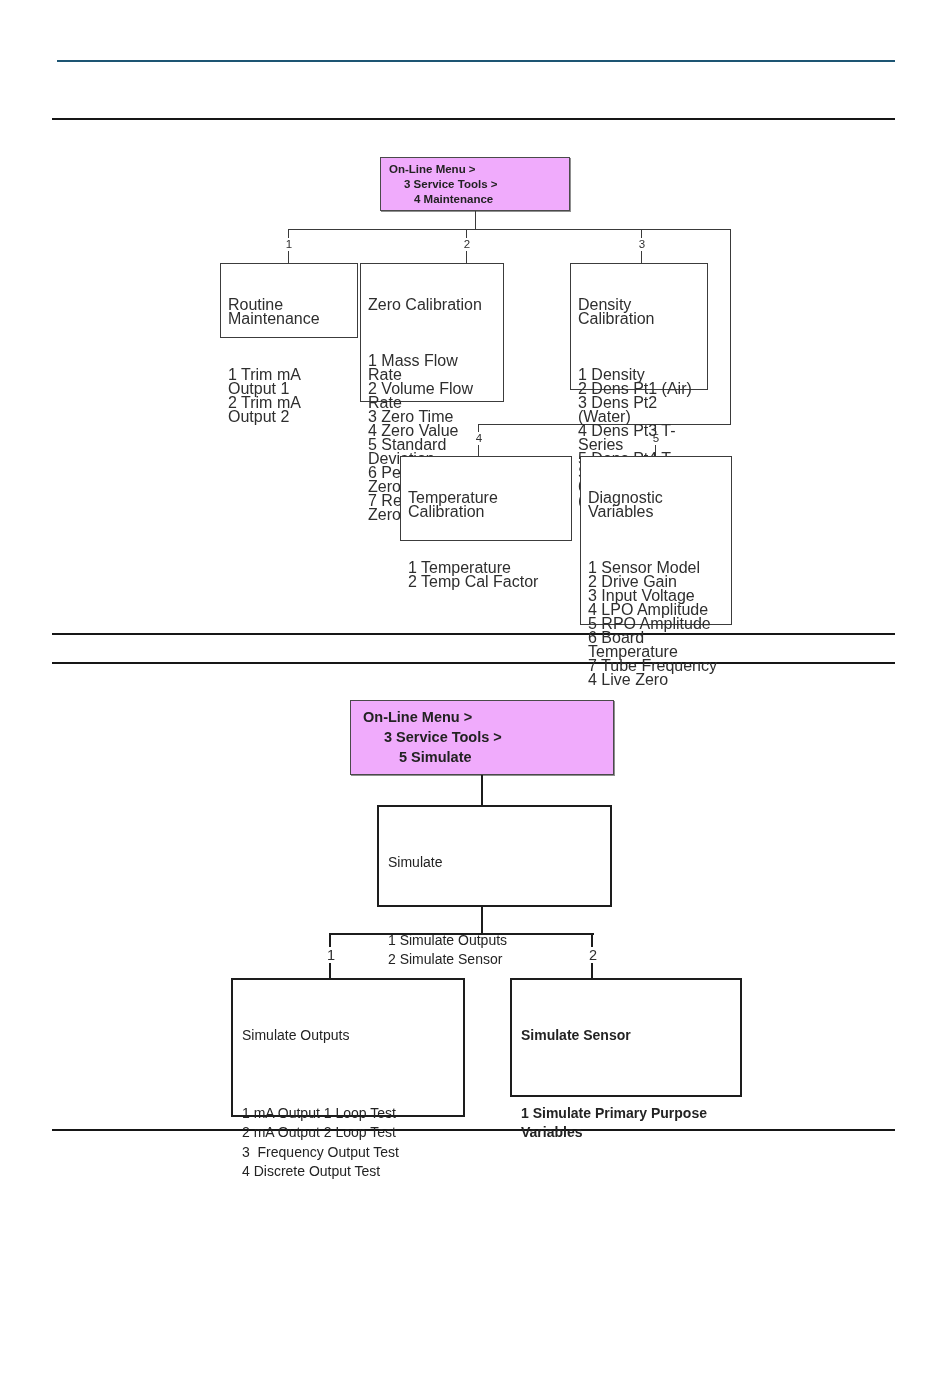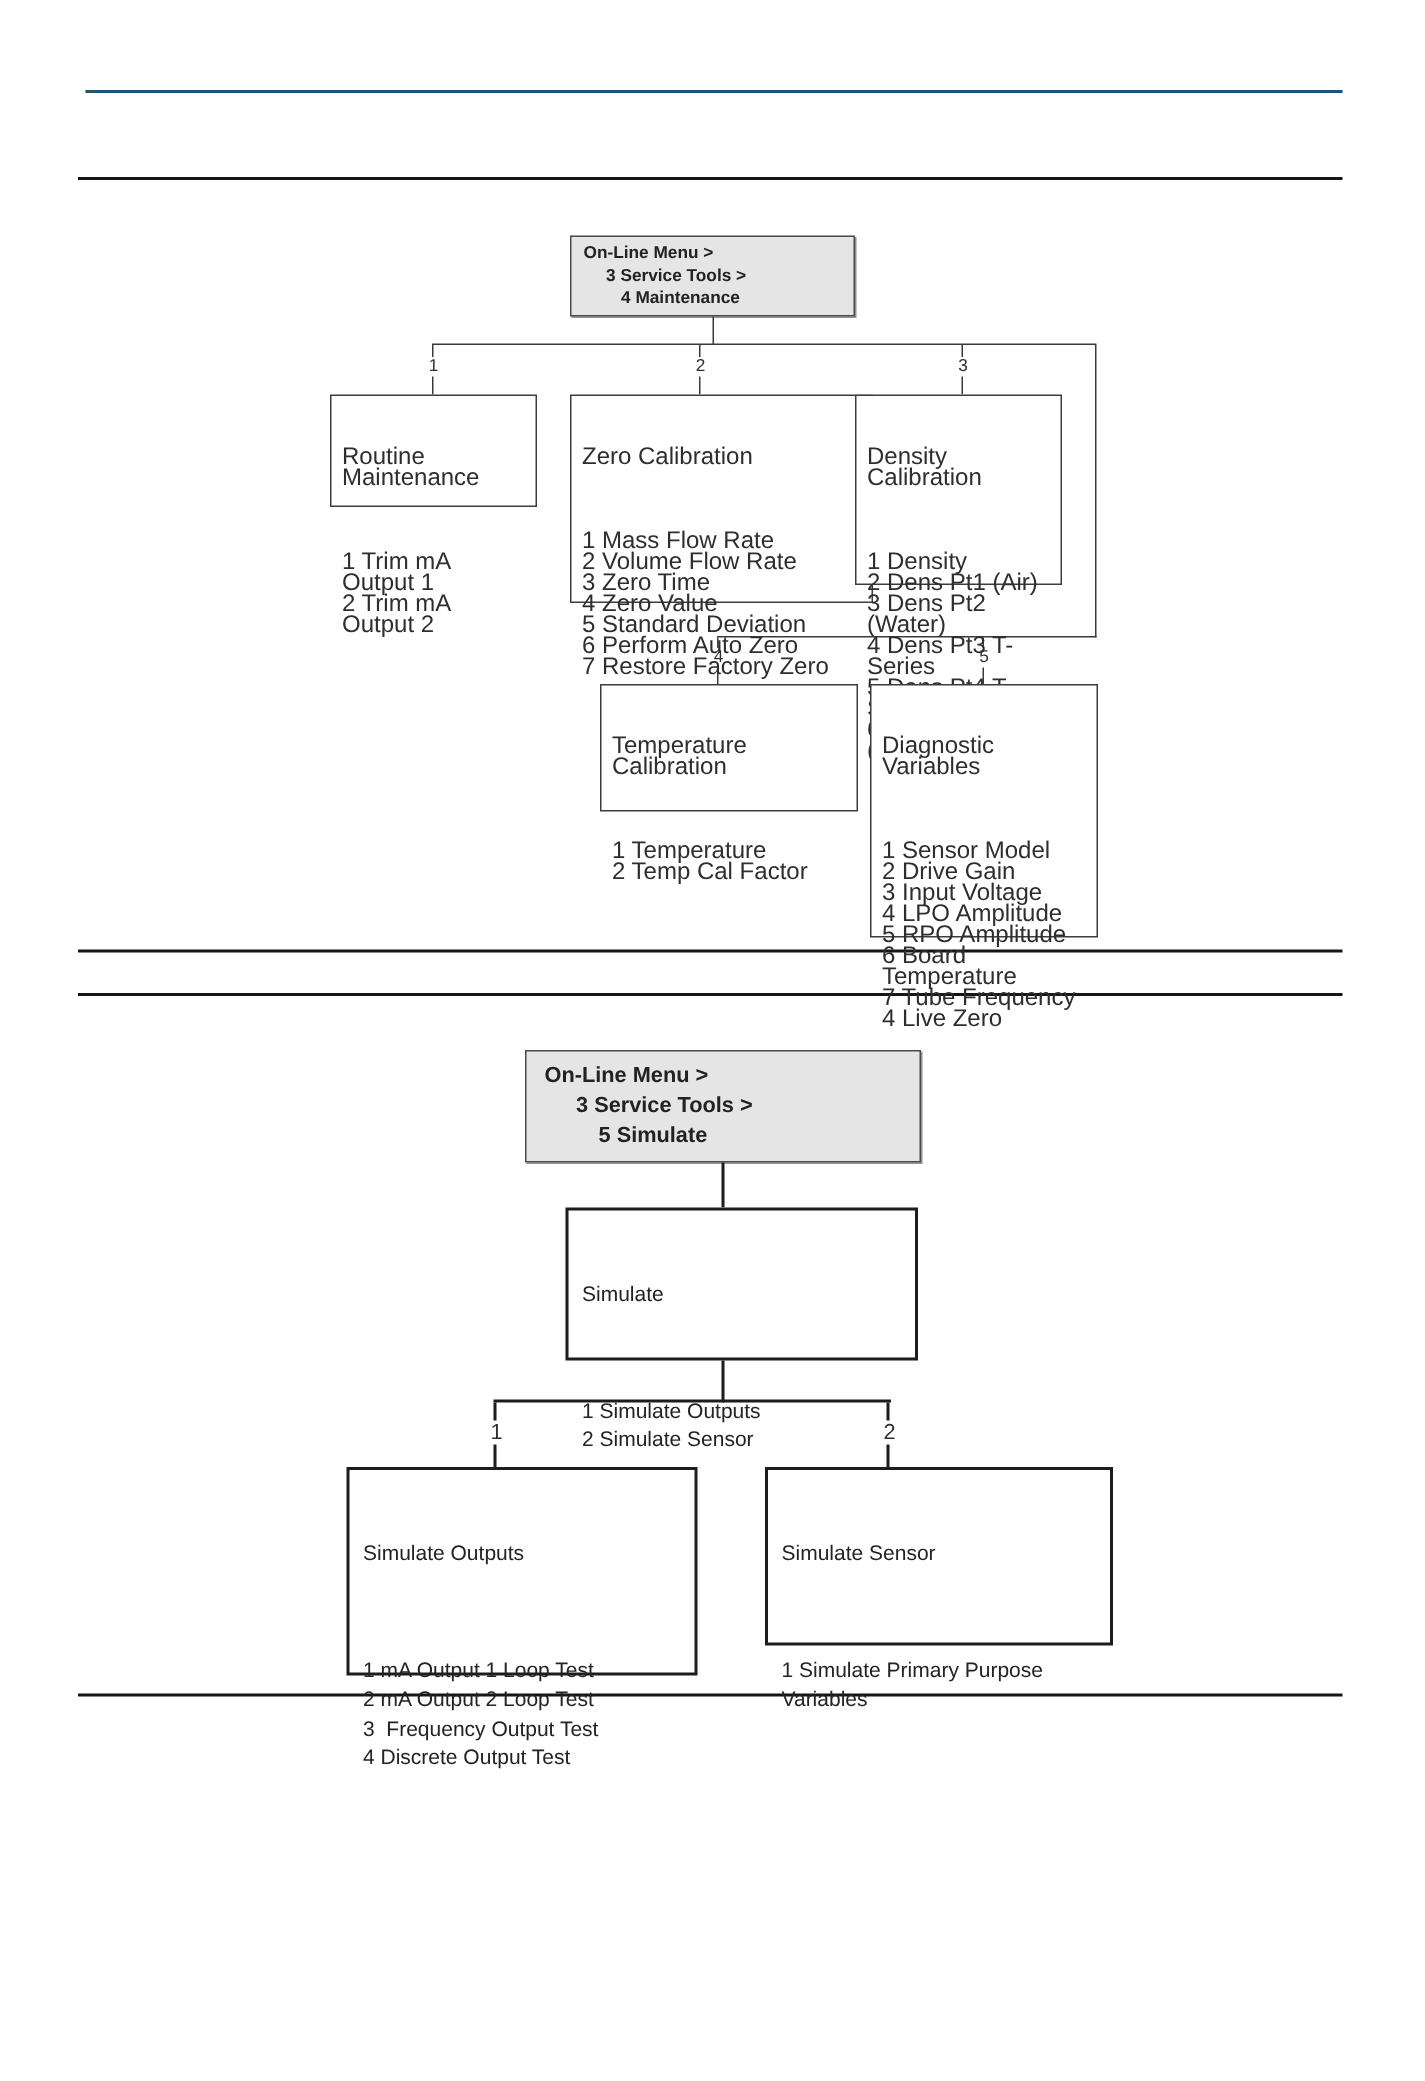--- a/index.html
+++ b/index.html
@@ -49,21 +49,21 @@
   #d1-n1 { left:289px; top:238px; }
   #d1-n2 { left:467px; top:238px; }
   #d1-n3 { left:642px; top:238px; }
   #d1-n4 { left:479px; top:432px; }
   #d1-n5 { left:656px; top:432px; }
   #d2-n1 { left:331px; top:947px; }
   #d2-n2 { left:593px; top:947px; }
 
   
   .graybox {
-    position:absolute; background:#e5e5e5;
+    position:absolute; background:#f0abfc;
     border:1px solid #4a4a4a; box-shadow:1px 1px 0 #8f8f8f;
     font-weight:bold; color:#222222;
   }
   #d1-header { left:380px; top:157px; width:190px; height:54px;
                font-size:11.5px; line-height:15px; padding-top:4px; }
   #d1-header .ml1 { padding-left:8px; }
   #d1-header .ml2 { padding-left:23px; }
   #d1-header .ml3 { padding-left:33px; }
   #d2-header { left:350px; top:700px; width:264px; height:75px;
                font-size:14.5px; line-height:20px; padding-top:6px; }
@@ -73,28 +73,28 @@
 
   
   .tbox { position:absolute; background:#ffffff; white-space:pre-wrap; }
   .tbox .tbox-items { margin-top:0; }
   .tbox.d1 { border:1px solid #3c3c3c; font-size:16px; line-height:14px; padding:6px 7px; color:#2e2e2e; }
   .tbox.d1 .tbox-items { margin-top:14px; }
   .tbox.d2 { border:2px solid #1d1d1d; font-size:14px; line-height:19.5px; padding:7px 9px; color:#232323;margin-left:12px; }
   .tbox.d2 .tbox-items { margin-top:19px; }
 
   #d1-box-1 { left:220px; top:263px; width:138px; height:75px;  }
-  #d1-box-2 { left:380px; top:263px; width:202px; height:139px; }
+  #d1-box-2 { left:360px; top:263px; width:144px; height:139px; }
   #d1-box-3 { left:570px; top:263px; width:138px; height:127px; }
   #d1-box-4 { left:400px; top:456px; width:172px; height:85px;  }
   #d1-box-5 { left:580px; top:456px; width:152px; height:169px; }
 
   #d2-root  { left:365px; top:805px; width:235px; height:102px; }
   #d2-box-1 { left:219px; top:978px; width:234px; height:139px; }
-  #d2-box-2 { left:498px; top:978px; width:232px; height:119px; }
+  #d2-box-2 { left:498px; top:978px; width:232px; height:119px;font-weight:bold; }
 </style>
 </head>
 <body>
 
 <div class="page">
 
   <div class="rule" id="rule-accent"></div>
   <div class="rule" id="rule-top"></div>
   <div class="rule" id="rule-mid-a"></div>
   <div class="rule" id="rule-mid-b"></div>

